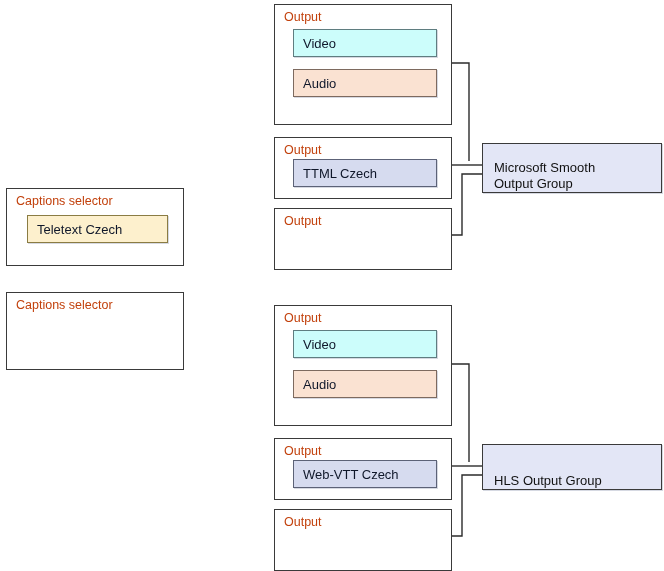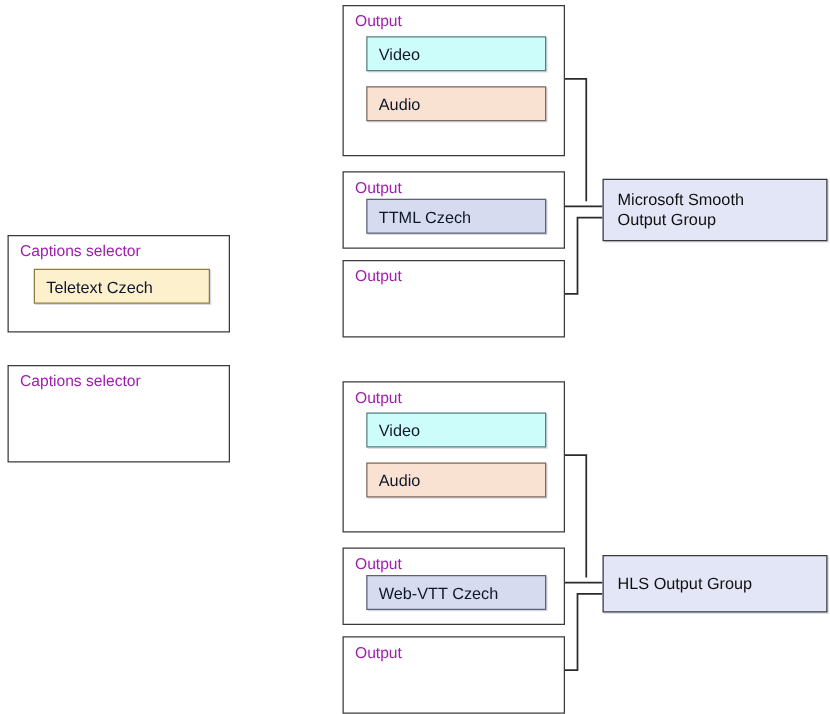--- a/index.html
+++ b/index.html
@@ -28,21 +28,21 @@
   
   .container {
     background: #ffffff;
     border: 1px solid #3a3a3a;
   }
   .container-label {
     position: absolute;
     left: 9px;
     top: 5px;
     font-size: 12.5px;
-    color: #a21caf;
+    color: #c2410c;
     line-height: 14px;
     white-space: nowrap;
   }
   
   .chip {
     position: absolute;
     box-sizing: border-box;
     border: 1px solid #5a5a5a;
     display: flex;
     align-items: center;
@@ -56,21 +56,21 @@
   .chip-audio { background: #fae2d2; border-color: #7d6a5f; }
   .chip-caption { background: #d6dbef; border-color: #5c6277; }
   .chip-teletext { background: #fdf0cd; border-color: #8a7c43; }
 
   
   .group-box {
     background: #e3e6f6;
     border: 1px solid #3a3a3a;
     box-sizing: border-box;
     display: flex;
-    align-items: center;
+    align-items: flex-end;
     padding-left: 11px;
     font-size: 13px;
     color: #111111;
     line-height: 16px;
     box-shadow: 1px 1px 0 rgba(120,130,160,0.30);
   }
   .group-box span { display: block; }
 
   
   #connectors {

